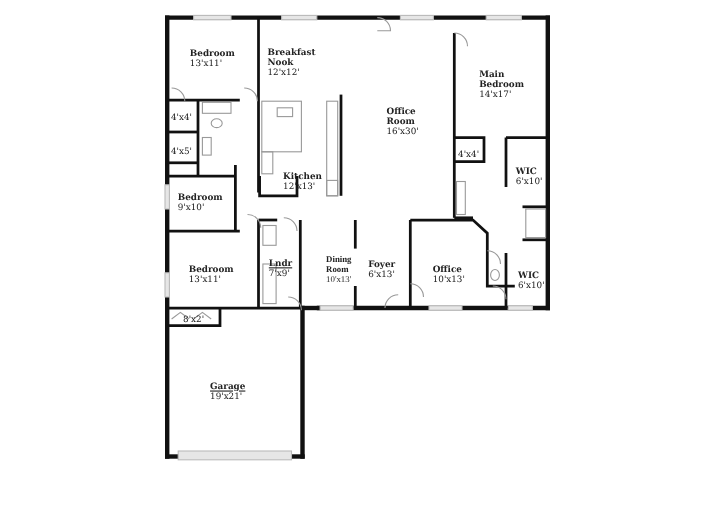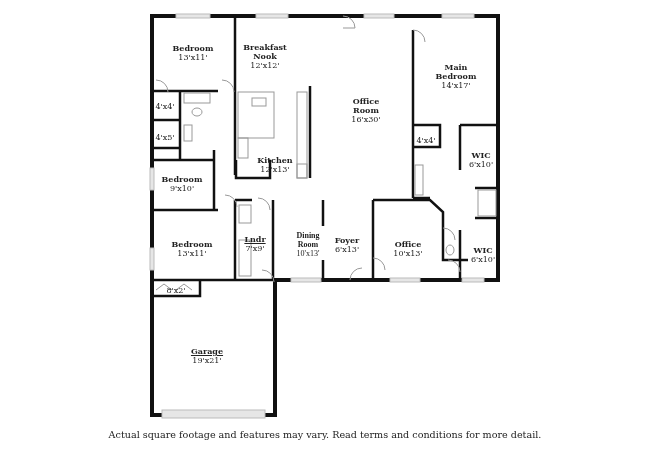--- a/index.html
+++ b/index.html
@@ -1,18 +1,18 @@
 <!DOCTYPE html>
 <html><head>
 <meta charset="utf-8">
 <style>
   html, body { margin:0; padding:0; background:#ffffff; }
   body { width:650px; height:473px; position:relative; overflow:hidden; font-family:"DejaVu Serif", serif; }
   #plan { position:absolute; left:0; top:0; width:650px; height:473px; }
-  .label { position:absolute; text-align:center; font-family:"DejaVu Serif", serif; font-size:8px; line-height:9px; color:#222; white-space:nowrap; transform:translateX(-50%); font-weight:bold; }
+  .label { position:absolute; font-family:"DejaVu Serif", serif; font-size:8px; line-height:9px; color:#222; white-space:nowrap; transform:translateX(-50%); font-weight:bold; }
   .label .dim { font-weight:normal; display:block; }
   .disclaimer { position:absolute; left:0; width:650px; top:428px; text-align:center; font-family:"DejaVu Serif", serif; font-size:9.6px; line-height:13px; color:#222; }
 </style>
 </head>
 <body>
 
 <svg id="plan" viewBox="0 0 650 473" xmlns="http://www.w3.org/2000/svg">
   <g fill="none" stroke="#111" stroke-width="4" stroke-linecap="square">
 
     <path d="M152 16 L498 16"></path>
@@ -170,14 +170,13 @@
     <div class="label" style="left: 176px; top: 286px;">
       <span class="dim">8'x2'</span>
     </div>
     <div class="label" style="left: 207px; top: 347px;">
       <span style="display: block; text-decoration: underline;">Garage</span>
       <span class="dim">19'x21'</span>
     </div>
   </div>
 
 <div class="disclaimer">
-  <div>Actual square footage and features may vary. Read terms and conditions for more detail.</div>
 </div>
 
 </body></html>

